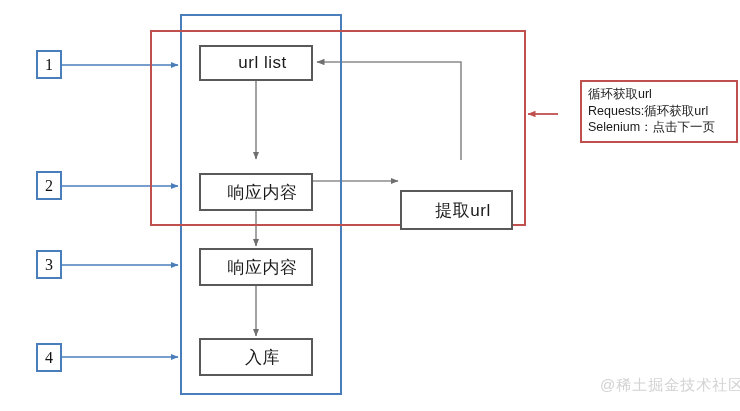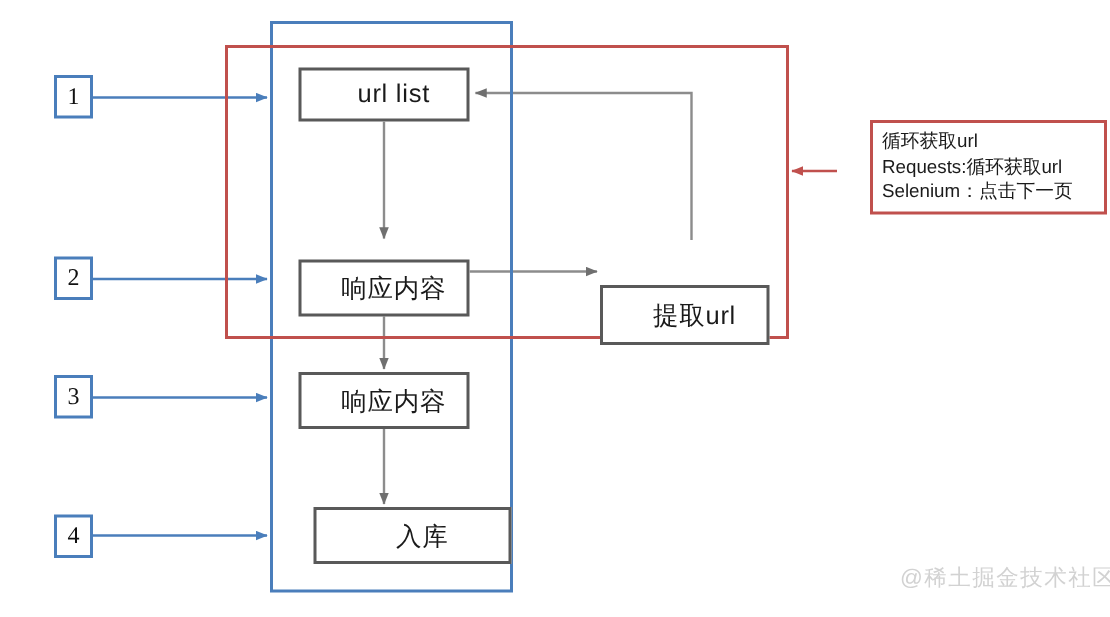--- a/index.html
+++ b/index.html
@@ -59,21 +59,21 @@
     justify-content: center;
     font-size: 17px;
     letter-spacing: 0.5px;
     white-space: nowrap;
     padding-left: 13px;
   }
   .node-urllist  { left: 199px; top: 45px;  width: 114px; height: 36px; }
   .node-response { left: 199px; top: 173px; width: 114px; height: 38px; }
   .node-extracturl { left: 400px; top: 160px; width: 113px; height: 40px; margin-top: 30px; }
   .node-extractdata { left: 199px; top: 248px; width: 114px; height: 38px; }
-  .node-store    { left: 209px; top: 338px; width: 132px; height: 38px; }
+  .node-store    { left: 199px; top: 338px; width: 114px; height: 38px; }
 
   
   .step {
     position: absolute;
     box-sizing: border-box;
     width: 26px;
     height: 29px;
     border: 2px solid #4a7ebb;
     background: #ffffff;
     display: flex;

